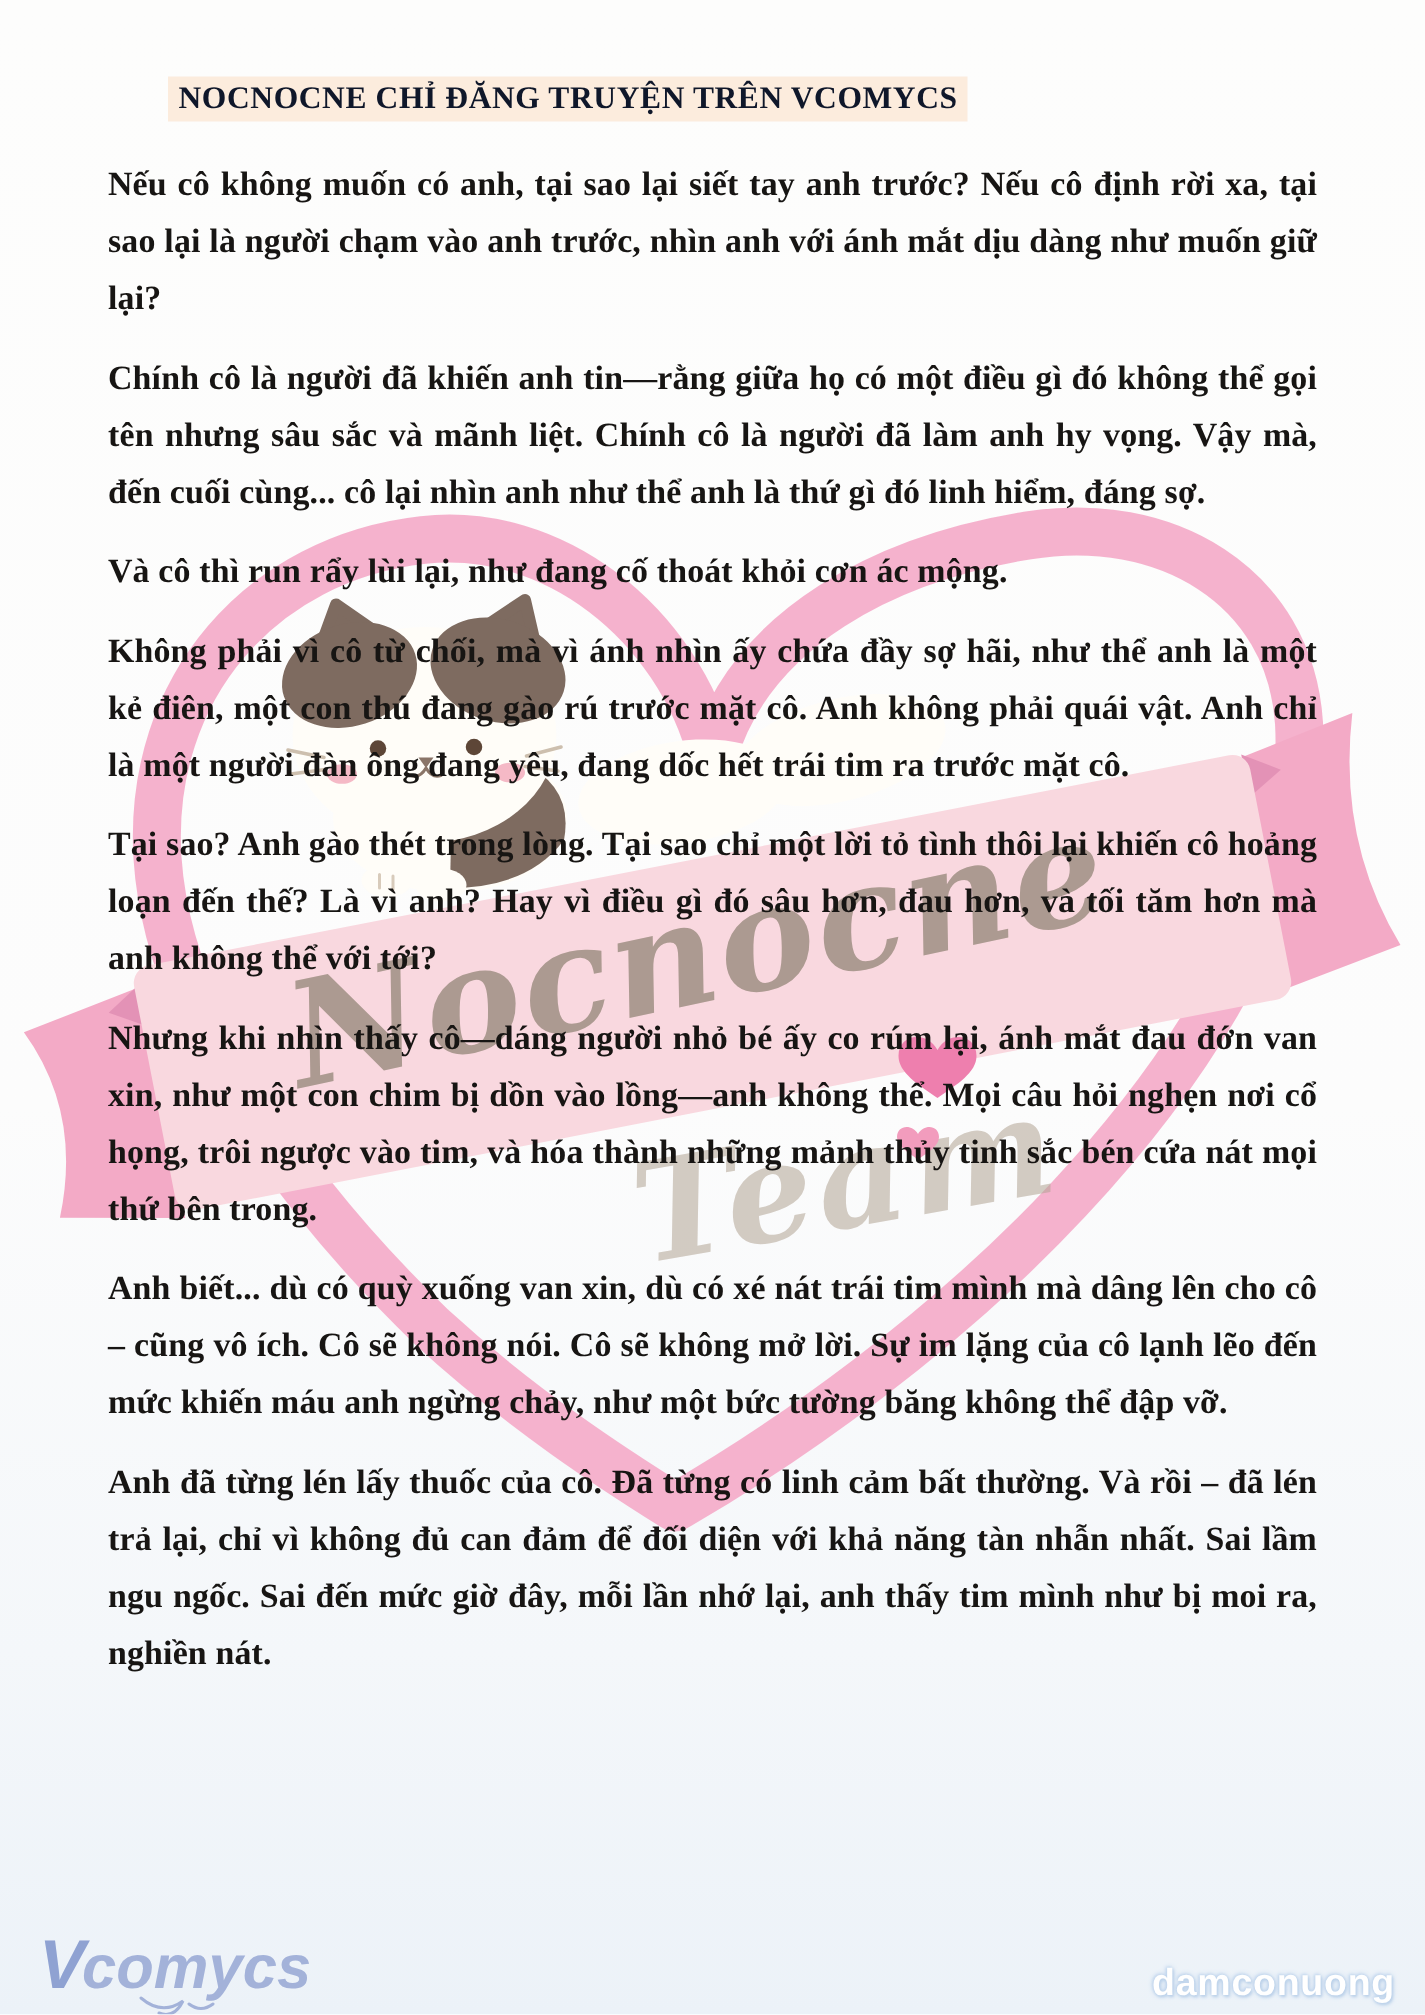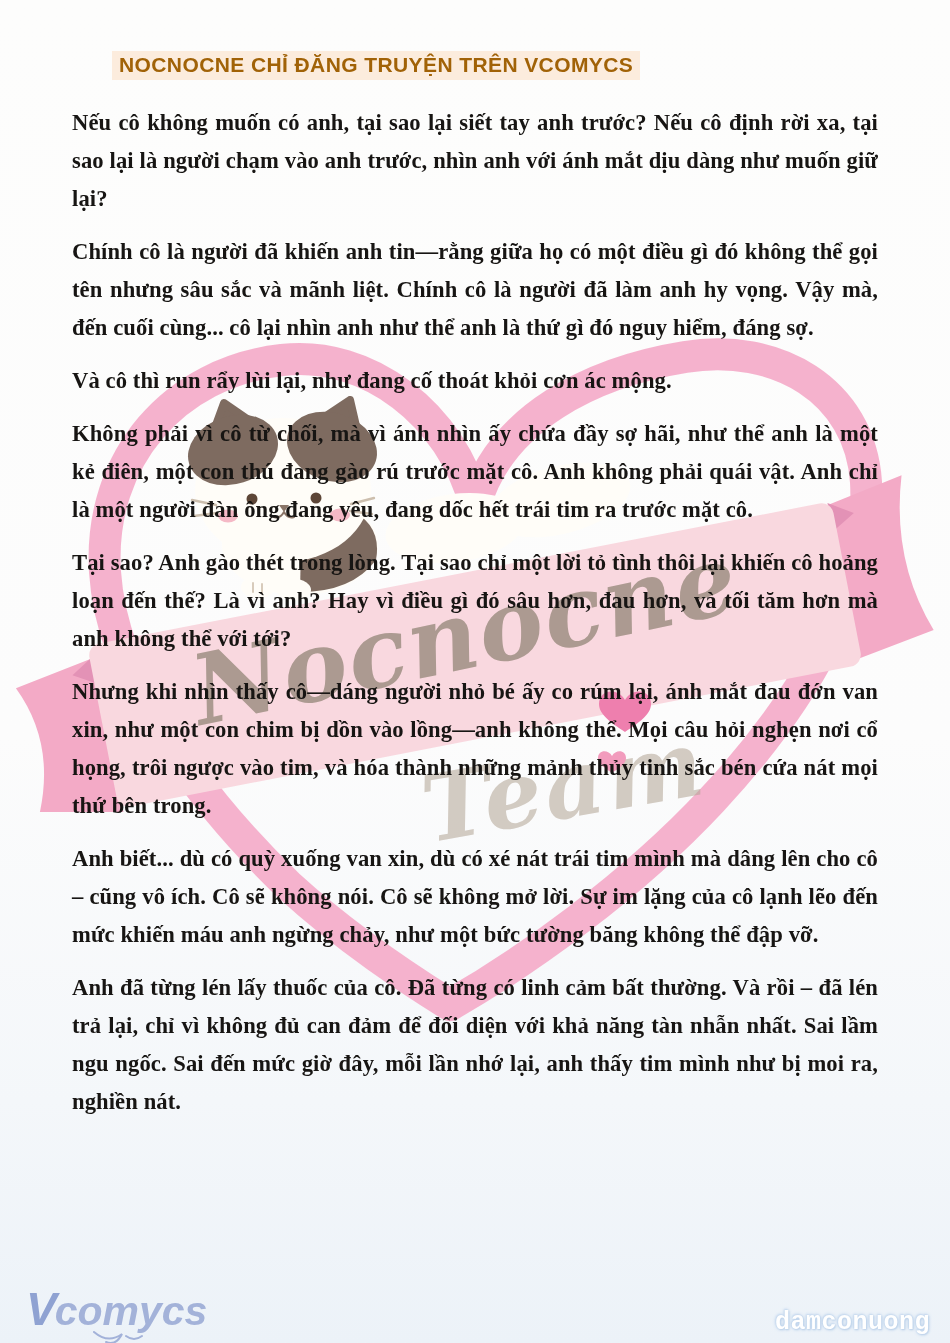--- a/index.html
+++ b/index.html
@@ -4,22 +4,22 @@
 <style>
   html,body{margin:0;padding:0;background:#ffffff;}
   .page{
     position:relative;width:950px;height:1343px;margin:0 auto;overflow:hidden;
     background:linear-gradient(180deg,#fdfdfc 0%,#fcfcfc 55%,#f4f7fa 82%,#ecf2f8 100%);
     font-family:"Liberation Serif",serif;
   }
   
   .notice{
     position:absolute;left:112px;top:51px;z-index:3;
-    font-family:Liberation Sans, sans-serif;font-weight:bold;font-size:21px;
-    color:#a16207;background:#fcecdd;padding:2px 7px 3px;letter-spacing:0.4px;
+    font-family:Liberation Serif, serif;font-weight:bold;font-size:21px;
+    color:#0f172a;background:#fcecdd;padding:2px 7px 3px;letter-spacing:0.4px;
     white-space:nowrap;
   }
   
   .content{position:absolute;left:72px;top:104px;width:806px;z-index:2;}
   .content p{
     margin:0 0 15px 0;font-size:22.6px;line-height:38px;text-align:justify;
     font-weight:bold;color:#171513;letter-spacing:0.1px;
   }
   
   .wm{position:absolute;inset:0;z-index:1;}
@@ -29,21 +29,21 @@
   .vcomycs{
     position:absolute;left:26px;top:1286px;z-index:3;
     font-family:"Liberation Sans",sans-serif;font-style:italic;font-weight:bold;
     color:#a3b2d9;letter-spacing:0px;line-height:1;
   }
   .vcomycs .v{font-size:46px;color:#8fa2d2;margin-right:-2px;}
   .vcomycs .rest{font-size:41px;}
   .vcomycs .flourish{display:block;margin:-4px 0 0 66px;}
   .damconuong{
     position:absolute;right:20px;top:1308px;z-index:3;
-    font-family:Liberation Mono, monospace;font-weight:bold;font-size:25px;
+    font-family:Liberation Sans, sans-serif;font-weight:bold;font-size:25px;
     color:#ffffff;letter-spacing:0.5px;
     text-shadow:0 0 2px #bcd2ea,0 0 4px #c3d7ee,1px 1px 2px #b9cfe8,-1px -1px 2px #cfdff2;
   }
 </style>
 </head>
 <body>
 
 <div class="page">
 
   <div class="wm">
@@ -102,21 +102,21 @@
 
       <path fill="#ee7fae" d="M 625 700 c -7 -13 -26 -11 -26 4 c 0 11 13 19 26 28 c 13 -9 26 -17 26 -28 c 0 -15 -19 -17 -26 -4 Z"></path>
       <path fill="#f29cbd" d="M 612 756 c -4 -7 -14 -6 -14 2 c 0 6 7 10 14 15 c 7 -5 14 -9 14 -15 c 0 -8 -10 -9 -14 -2 Z"></path>
     </svg>
   </div>
 
   <div class="notice">NOCNOCNE CHỈ ĐĂNG TRUYỆN TRÊN VCOMYCS</div>
 
   <div class="content">
     <p>Nếu cô không muốn có anh, tại sao lại siết tay anh trước? Nếu cô định rời xa, tại sao lại là người chạm vào anh trước, nhìn anh với ánh mắt dịu dàng như muốn giữ lại?</p>
-    <p>Chính cô là người đã khiến anh tin—rằng giữa họ có một điều gì đó không thể gọi tên nhưng sâu sắc và mãnh liệt. Chính cô là người đã làm anh hy vọng. Vậy mà, đến cuối cùng... cô lại nhìn anh như thể anh là thứ gì đó nguy hiểm, đáng sợ.</p>
+    <p>Chính cô là người đã khiến anh tin—rằng giữa họ có một điều gì đó không thể gọi tên nhưng sâu sắc và mãnh liệt. Chính cô là người đã làm anh hy vọng. Vậy mà, đến cuối cùng... cô lại nhìn anh như thể anh là thứ gì đó linh hiểm, đáng sợ.</p>
     <p>Và cô thì run rẩy lùi lại, như đang cố thoát khỏi cơn ác mộng.</p>
     <p>Không phải vì cô từ chối, mà vì ánh nhìn ấy chứa đầy sợ hãi, như thể anh là một kẻ điên, một con thú đang gào rú trước mặt cô. Anh không phải quái vật. Anh chỉ là một người đàn ông đang yêu, đang dốc hết trái tim ra trước mặt cô.</p>
     <p>Tại sao? Anh gào thét trong lòng. Tại sao chỉ một lời tỏ tình thôi lại khiến cô hoảng loạn đến thế? Là vì anh? Hay vì điều gì đó sâu hơn, đau hơn, và tối tăm hơn mà anh không thể với tới?</p>
     <p>Nhưng khi nhìn thấy cô—dáng người nhỏ bé ấy co rúm lại, ánh mắt đau đớn van xin, như một con chim bị dồn vào lồng—anh không thể. Mọi câu hỏi nghẹn nơi cổ họng, trôi ngược vào tim, và hóa thành những mảnh thủy tinh sắc bén cứa nát mọi thứ bên trong.</p>
     <p>Anh biết... dù có quỳ xuống van xin, dù có xé nát trái tim mình mà dâng lên cho cô – cũng vô ích. Cô sẽ không nói. Cô sẽ không mở lời. Sự im lặng của cô lạnh lẽo đến mức khiến máu anh ngừng chảy, như một bức tường băng không thể đập vỡ.</p>
     <p>Anh đã từng lén lấy thuốc của cô. Đã từng có linh cảm bất thường. Và rồi – đã lén trả lại, chỉ vì không đủ can đảm để đối diện với khả năng tàn nhẫn nhất. Sai lầm ngu ngốc. Sai đến mức giờ đây, mỗi lần nhớ lại, anh thấy tim mình như bị moi ra, nghiền nát.</p>
   </div>
 
   <div class="vcomycs">
     <span class="v">V</span><span class="rest">comycs</span>

